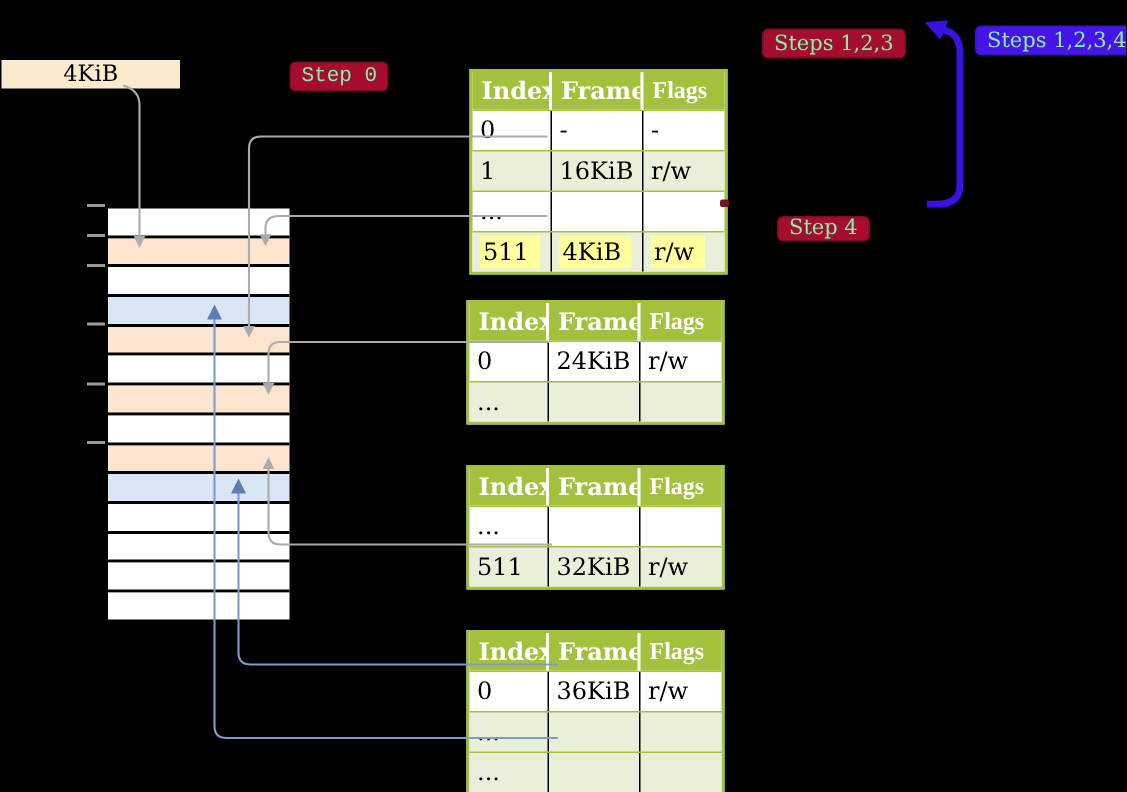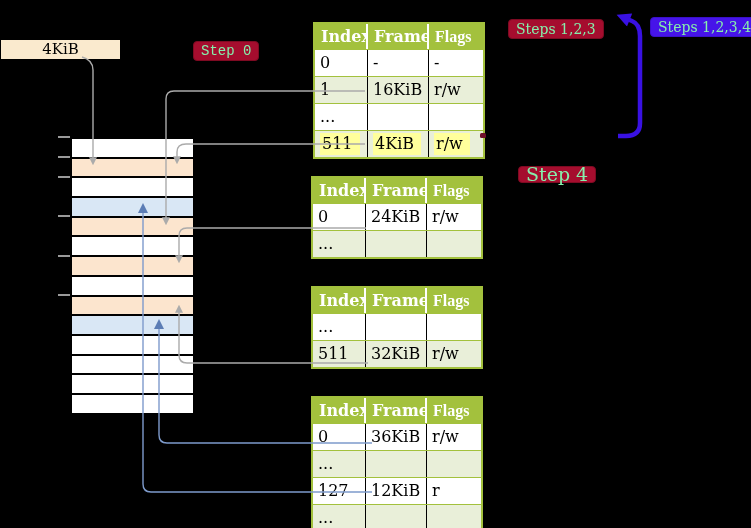--- a/index.html
+++ b/index.html
@@ -11,33 +11,33 @@
             color:#000;font-size:15px;line-height:19px;text-align:center;}
 
   
   .badge{position:absolute;color:#86efac;font-size:14px;line-height:16px;padding:1px 7px;
          border-radius:4px;white-space:nowrap;}
   .badge.red{background:#A50D2E;border:1px solid #7E0A22;}
   .badge.blue{background:#4614E9;border:1px solid #3A10C9;}
   #badge-step0{left:193px;top:41px;font-family:Liberation Mono, monospace;}
   #badge-steps123{left:508px;top:19px;}
   #badge-steps1234{left:650px;top:17px;}
-  #badge-step4{left:518px;top:166px;font-size:19px;line-height:13px;}
+  #badge-step4{left:518px;top:144px;font-size:14px;line-height:13px;}
 
   
   .stack{position:absolute;left:70px;top:137px;width:121px;border:2px solid #000;}
   .srow{height:17.7px;border-bottom:2px solid #000;}
   .srow:last-child{border-bottom:none;}
   .c-white{background:#ffffff;}
   .c-peach{background:#FCE5CE;}
   .c-blue{background:#D9E7F5;}
   .tick{position:absolute;left:58px;width:12px;height:2px;background:#9A9A9A;}
 
   
-  .ptable{position:absolute;border:2px solid #A3C13D;background:#fff;}
+  .ptable{position:absolute;border:2px solid #A3C13D;background:#fff;margin-top:24px;}
   .trow{display:flex;}
   .trow.thead{background:#A3C13D;}
   .tcell{box-sizing:border-box;font-size:16px;color:#000;padding:3px 0 0 5px;height:26px;
          line-height:20px;overflow:hidden;white-space:nowrap;}
   .thead .tcell{color:#fff;font-weight:bold;height:25px;padding-left:6px;border-right:2px solid #fff;}
   .thead .tcell:last-child{border-right:none;font-family:Liberation Serif, serif;}
   .tbody .tcell{border-right:1.5px solid #000;}
   .tbody .tcell:last-child{border-right:none;}
   .trow.tbody{border-top:1.5px solid #A3C13D;}
   .col0{width:53px;}
@@ -155,25 +155,20 @@
         </div>
         <div class="trow tbody">
           <div class="tcell col0">0</div>
           <div class="tcell col1">36KiB</div>
           <div class="tcell col2">r/w</div>
         </div>
         <div class="trow tbody shaded">
           <div class="tcell col0">...</div>
           <div class="tcell col1"></div>
           <div class="tcell col2"></div>
-        </div>
-        <div class="trow tbody">
-          <div class="tcell col0">127</div>
-          <div class="tcell col1">12KiB</div>
-          <div class="tcell col2">r</div>
         </div>
         <div class="trow tbody shaded">
           <div class="tcell col0">...</div>
           <div class="tcell col1"></div>
           <div class="tcell col2"></div>
         </div>
       </div>
     </div>
 
   <svg class="overlay" width="751" height="528">

